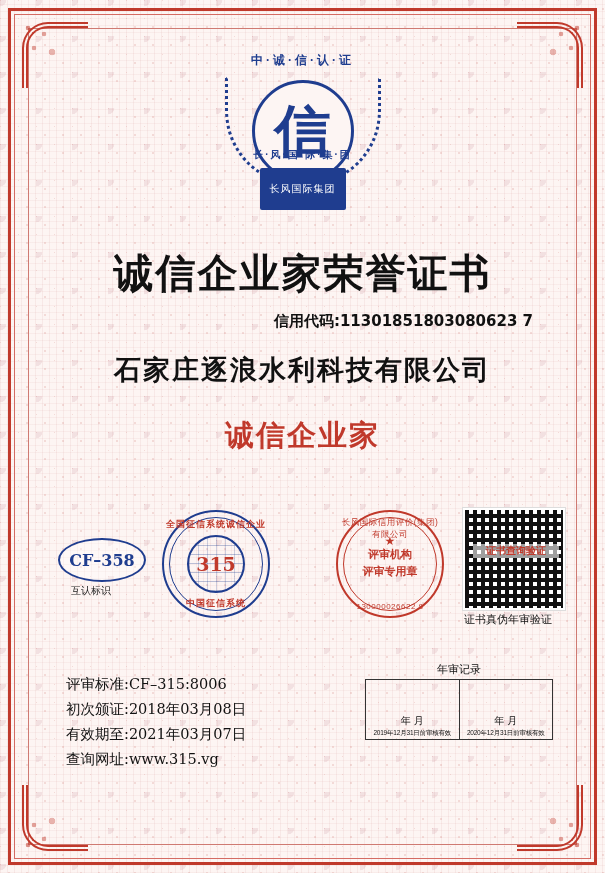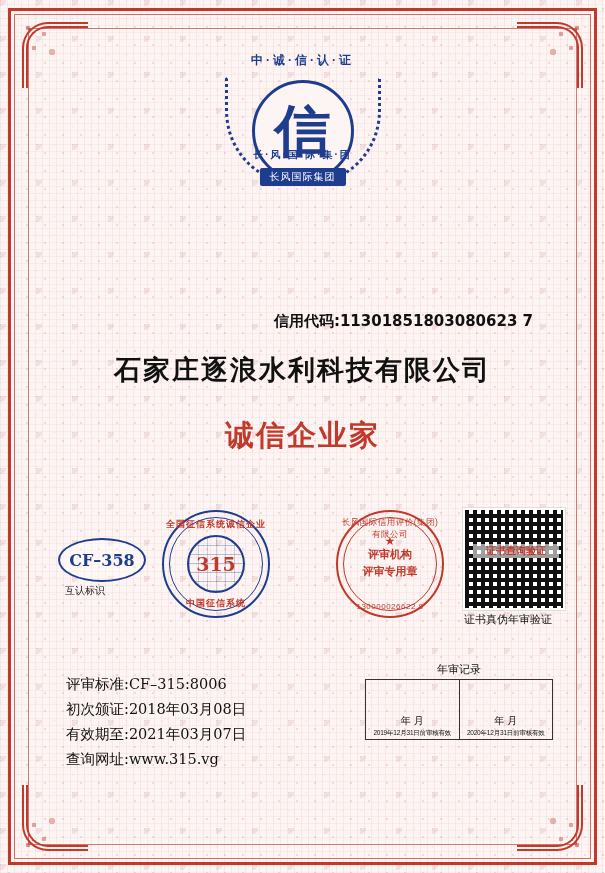--- a/index.html
+++ b/index.html
@@ -97,21 +97,21 @@
     position:absolute;left:50%;top:24px;transform:translateX(-50%);
     width:150px;height:104px;
     border:3px solid #1f3d8f;
     border-top-color:transparent;
     border-radius:0 0 75px 75px;
     border-left-style:dotted;border-right-style:dotted;border-bottom-style:dotted;
   }
   .emblem .band{
     position:absolute;left:50%;top:116px;transform:translateX(-50%);
     color:#fff;background:#1f3d8f;
-    font-size:10px;padding:2px 10px;border-radius:2px;letter-spacing:1px;
+    font-size:10px;padding:14px 10px;border-radius:2px;letter-spacing:1px;
     white-space:nowrap;
   }
   .emblem .band-mid{
     position:absolute;left:50%;top:96px;transform:translateX(-50%);
     color:#1f3d8f;font-size:10px;letter-spacing:2px;white-space:nowrap;
     font-weight:bold;
   }
 
   
   .main-title{
@@ -146,21 +146,21 @@
   .seal-cf{
     position:absolute;left:12px;top:38px;
     width:84px;height:40px;border-radius:50%;
     border:2px solid #1f3d8f;
     display:flex;align-items:center;justify-content:center;
     color:#1f3d8f;font-weight:bold;font-size:16px;
     font-family:"DejaVu Serif", serif;
     background:rgba(255,255,255,.35);
   }
   .seal-cf-label{
-    position:absolute;left:8px;top:84px;width:62px;text-align:center;
+    position:absolute;left:14px;top:84px;width:62px;text-align:center;
     font-size:10px;color:#222;font-family:"DejaVu Sans", sans-serif;
   }
   .seal-round{
     position:absolute;top:10px;
     width:104px;height:104px;border-radius:50%;
     border:2px solid #c0392b;
   }
   .seal-round.blue{border-color:#1f3d8f;}
   .seal-round .ring{
     position:absolute;left:5px;top:5px;right:5px;bottom:5px;
@@ -274,20 +274,21 @@
     <div class="emblem">
       <div class="arc-text">中·诚·信·认·证</div>
       <div class="laurel"></div>
       <div class="disc">
         <span class="glyph">信</span>
       </div>
       <div class="band-mid">长·风·国·际·集·团</div>
       <div class="band">长风国际集团</div>
     </div>
 
+    <div class="main-title">诚信企业家荣誉证书</div>
     <div class="credit-code">信用代码:11301851803080623 7</div>
     <div class="company">石家庄逐浪水利科技有限公司</div>
 
     <div class="honoree-row">
       <span>诚信企业家</span>
     </div>
 
     <div class="seals">
 
       <div class="seal-cf">

